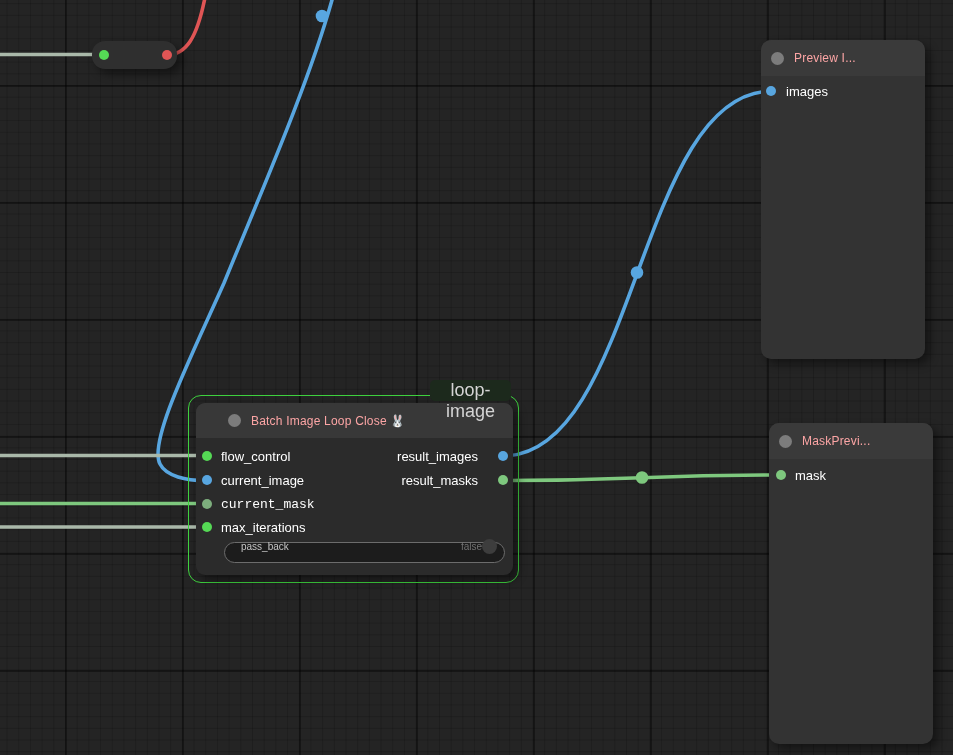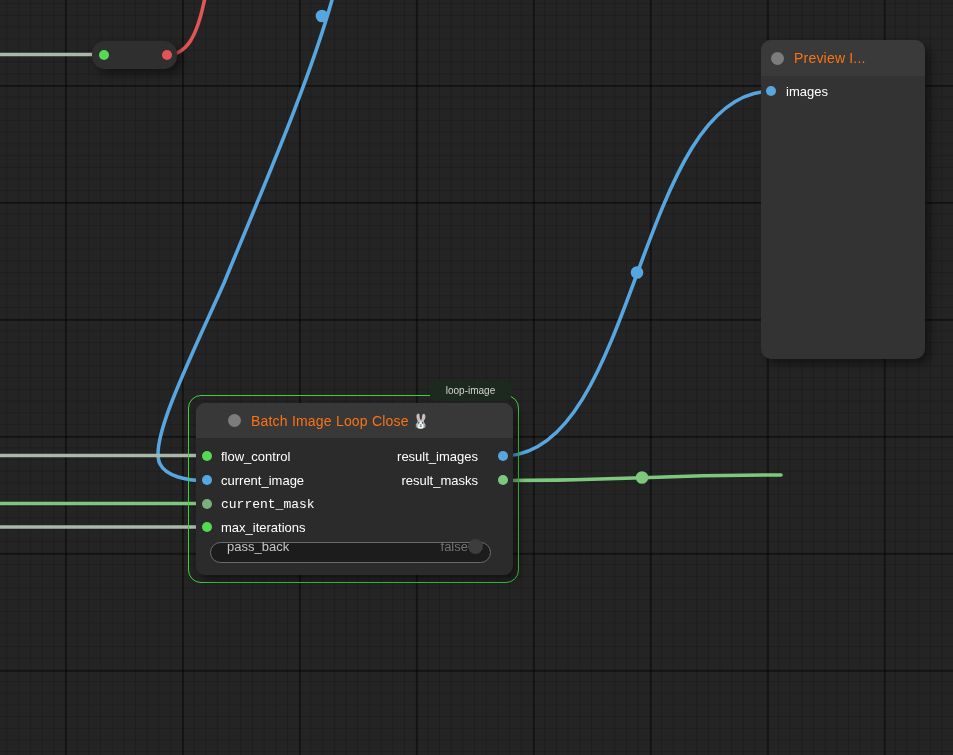--- a/index.html
+++ b/index.html
@@ -13,35 +13,35 @@
       linear-gradient(to right, rgba(0,0,0,0.16) 1px, transparent 1px),
       linear-gradient(to bottom, rgba(0,0,0,0.16) 1px, transparent 1px);
     background-size:117px 117px,117px 117px,11.7px 11.7px,11.7px 11.7px;
     background-position:65px 0,0 85px,65px 0,0 85px;
   }
   #wires{position:absolute;left:0;top:0;z-index:1;}
   #wires path{fill:none;stroke-width:3.6px;stroke-linecap:round;}
   .node{position:absolute;z-index:3;border-radius:10px;box-shadow:5px 5px 10px rgba(0,0,0,0.45);}
   .node-header{display:flex;align-items:center;gap:10px;padding-left:10px;box-sizing:border-box;}
   .collapse-dot{width:13px;height:13px;border-radius:50%;background:#7c7c7c;flex:0 0 auto;}
-  .node-title{font-size:14px;color:#f97316;letter-spacing:0.2px;white-space:nowrap;overflow:hidden;}
+  .node-title{font-size:12px;color:#fca5a5;letter-spacing:0.2px;white-space:nowrap;overflow:hidden;}
   .slot{position:absolute;display:flex;align-items:center;height:24px;font-size:13px;color:#ffffff;white-space:nowrap;}
   .in-slot{gap:9px;}
   .out-slot{flex-direction:row-reverse;gap:20px;}
   .port{width:10px;height:10px;border-radius:50%;flex:0 0 auto;}
-  .widget{position:absolute;left:14px;top:139px;width:281px;height:21px;border:1px solid #6c6c6c;
+  .widget{position:absolute;left:28px;top:139px;width:281px;height:21px;border:1px solid #6c6c6c;
     border-radius:11px;background:#1c1c1c;display:flex;align-items:center;
-    padding:0 7px 12px 16px;box-sizing:border-box;font-size:13px;}
+    padding:0 7px 12px 16px;box-sizing:border-box;font-size:10px;}
   .widget-label{flex:1;color:#c6c6c6;}
   .widget-value{color:#737373;}
   .widget-knob{width:15px;height:15px;border-radius:50%;background:#3d3d3d;flex:0 0 auto;}
   #selection-outline{position:absolute;left:188px;top:395px;width:331px;height:188px;
     border:1.5px solid #3ed13e;border-radius:13px;box-sizing:border-box;z-index:2;}
   #node-badge{position:absolute;left:430px;top:380px;width:81px;height:21px;line-height:21px;
-    text-align:center;background:#1c291c;border-radius:5px;color:#d4d4d4;font-size:10px;z-index:4;}
+    text-align:center;background:#1c291c;border-radius:5px;color:#d4d4d4;font-size:18px;z-index:4;}
   
   #main-node{left:196px;top:403px;width:317px;height:172px;background:#2b2b2b;border-radius:9px;}
   #main-node .node-header{height:35px;background:#383838;border-radius:9px 9px 0 0;padding-left:32px;}
   #main-node .in-slot{left:6px;}
   #main-node .out-slot{right:5px;}
   
   .io-node{background:#333333;}
   .io-node .node-header{height:36px;background:#3a3a3a;border-radius:10px 10px 0 0;}
   #preview-node{left:761px;top:40px;width:164px;height:319px;}
   #mask-node{left:769px;top:423px;width:164px;height:321px;}
@@ -119,14 +119,24 @@
     <div class="node-header">
       <span class="collapse-dot"></span>
       <span class="node-title">Preview I...</span>
     </div>
     <div class="slot in-slot" style="top:39px;left:5px;gap:10px;">
       <span class="port" style="background-color: rgb(88, 166, 224);"></span>
       <span>images</span>
     </div>
   </div>
 
+  <div class="node io-node" id="mask-node">
+    <div class="node-header">
+      <span class="collapse-dot"></span>
+      <span class="node-title">MaskPrevi...</span>
+    </div>
+    <div class="slot in-slot" style="top:40px;left:7px;">
+      <span class="port" style="background-color: rgb(126, 200, 126);"></span>
+      <span>mask</span>
+    </div>
+  </div>
 
 </div>
 
 </body></html>

